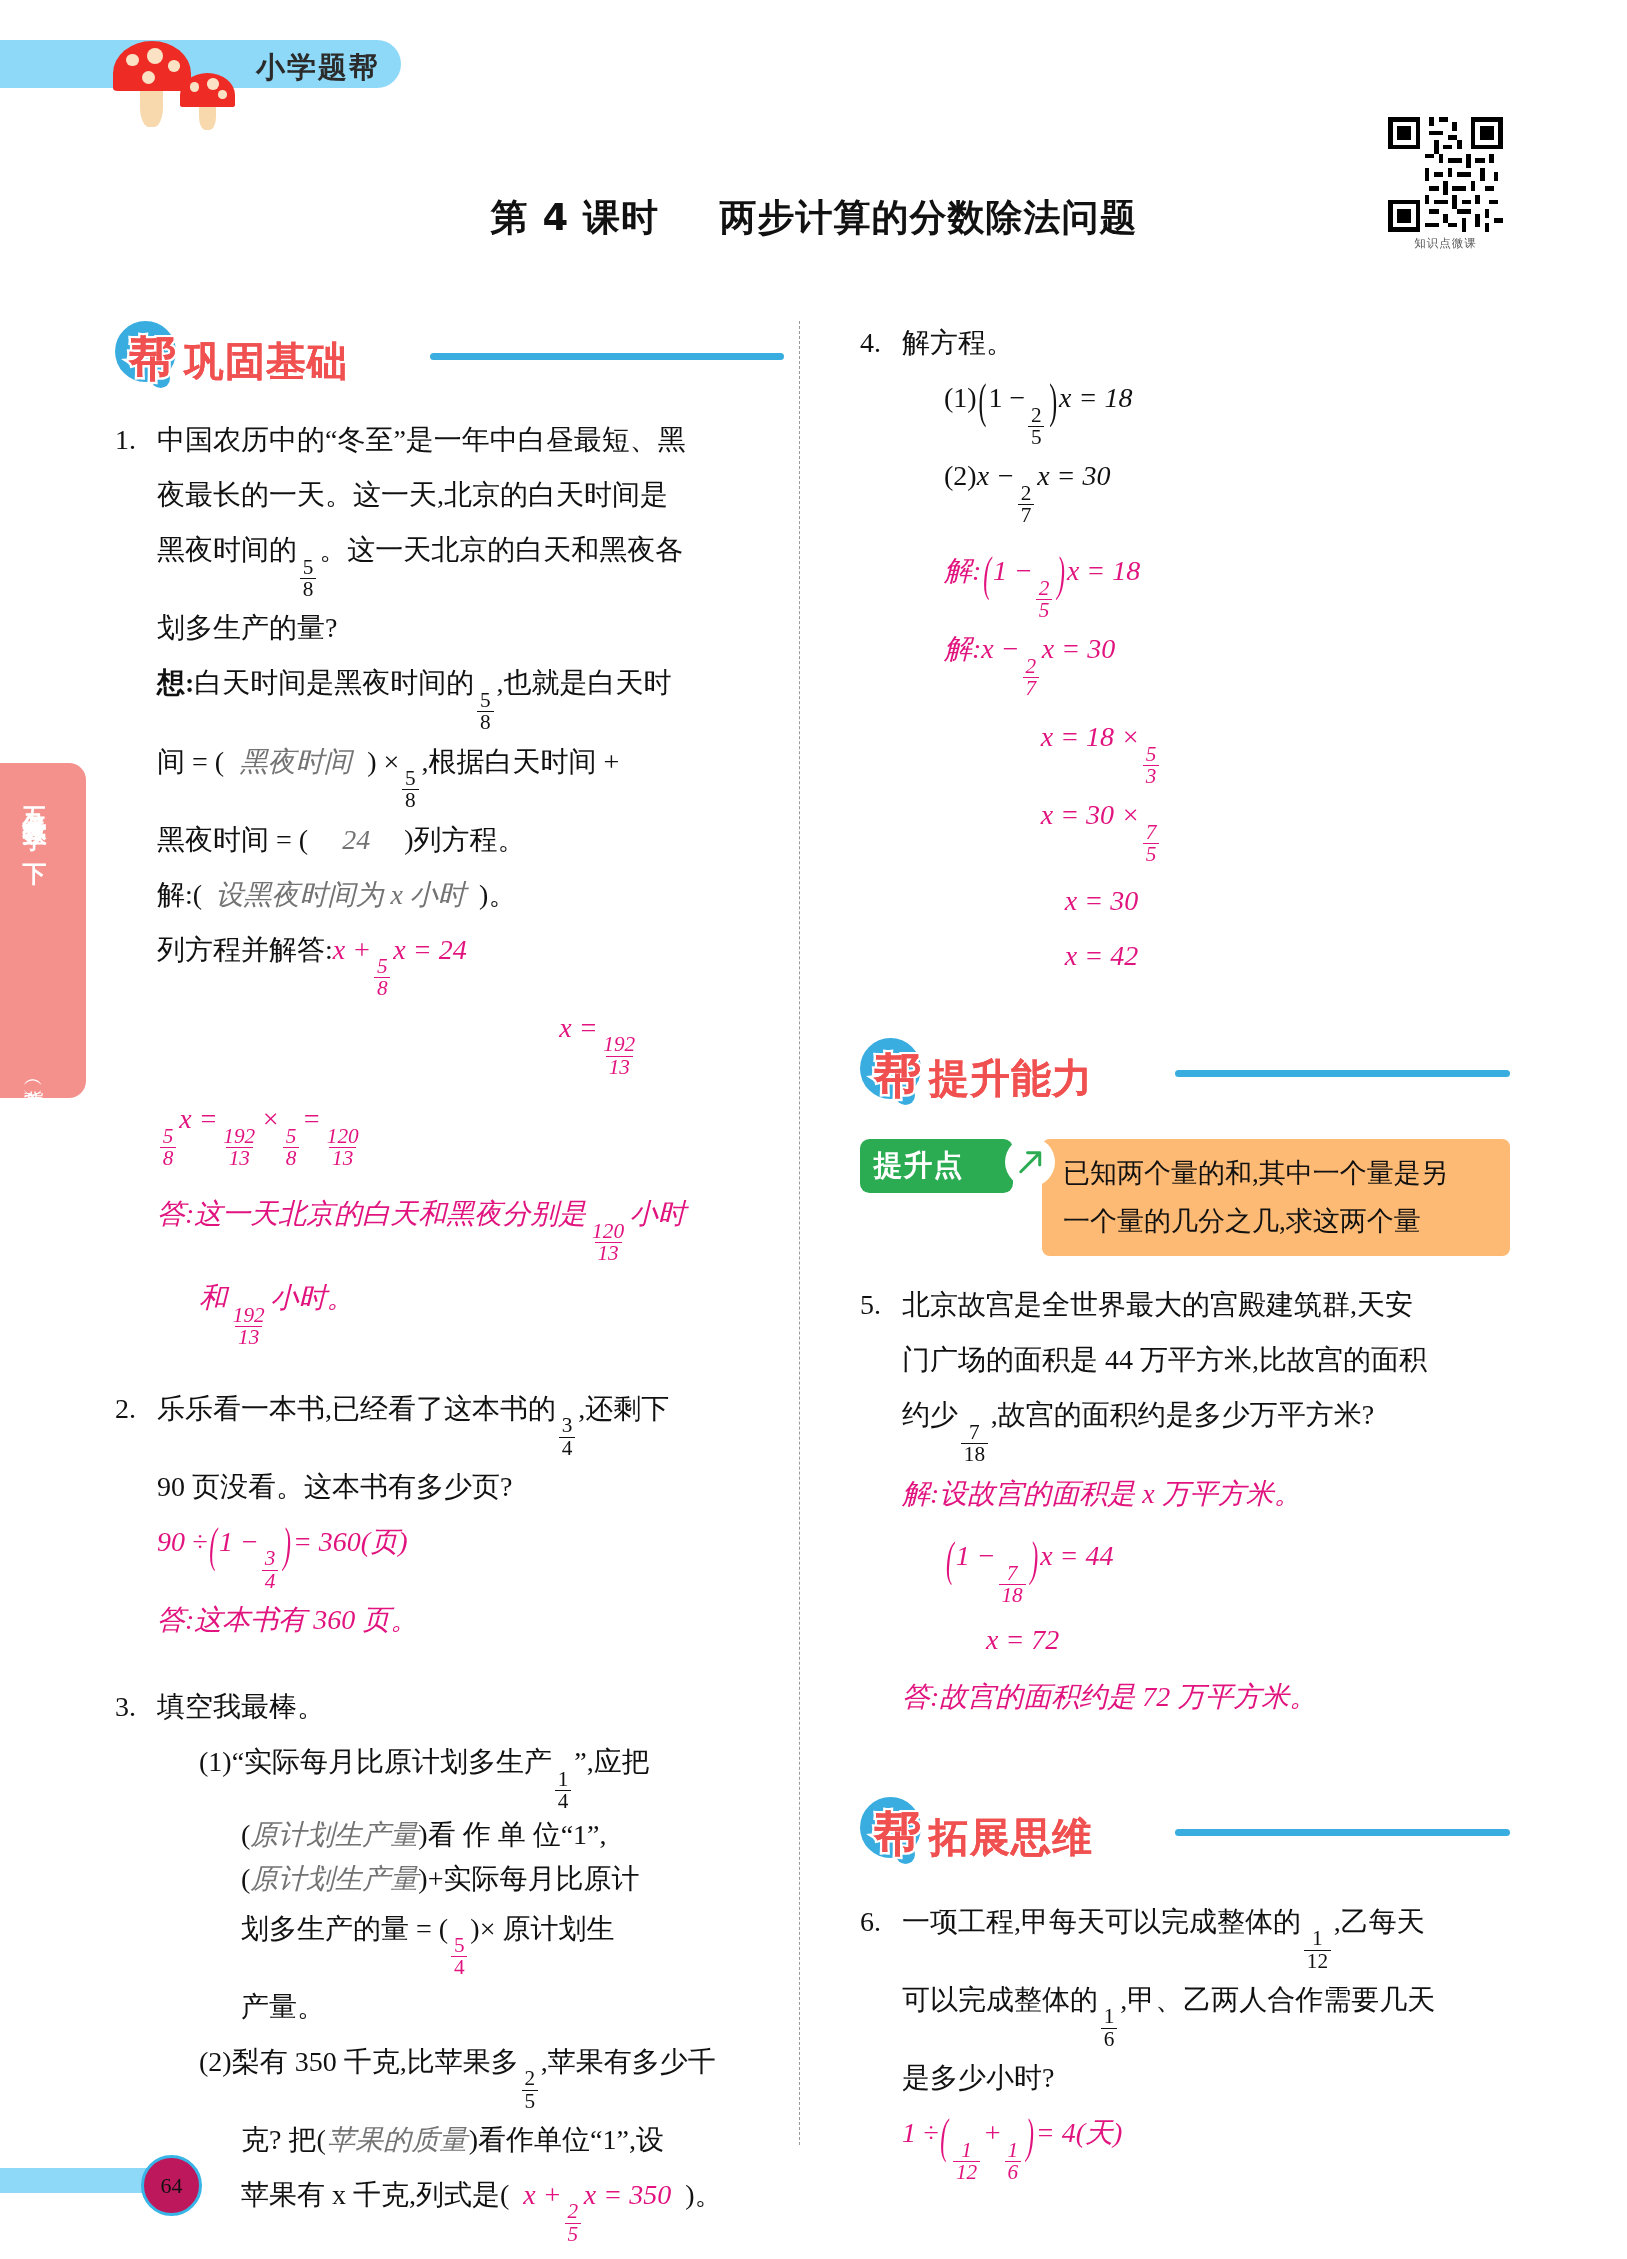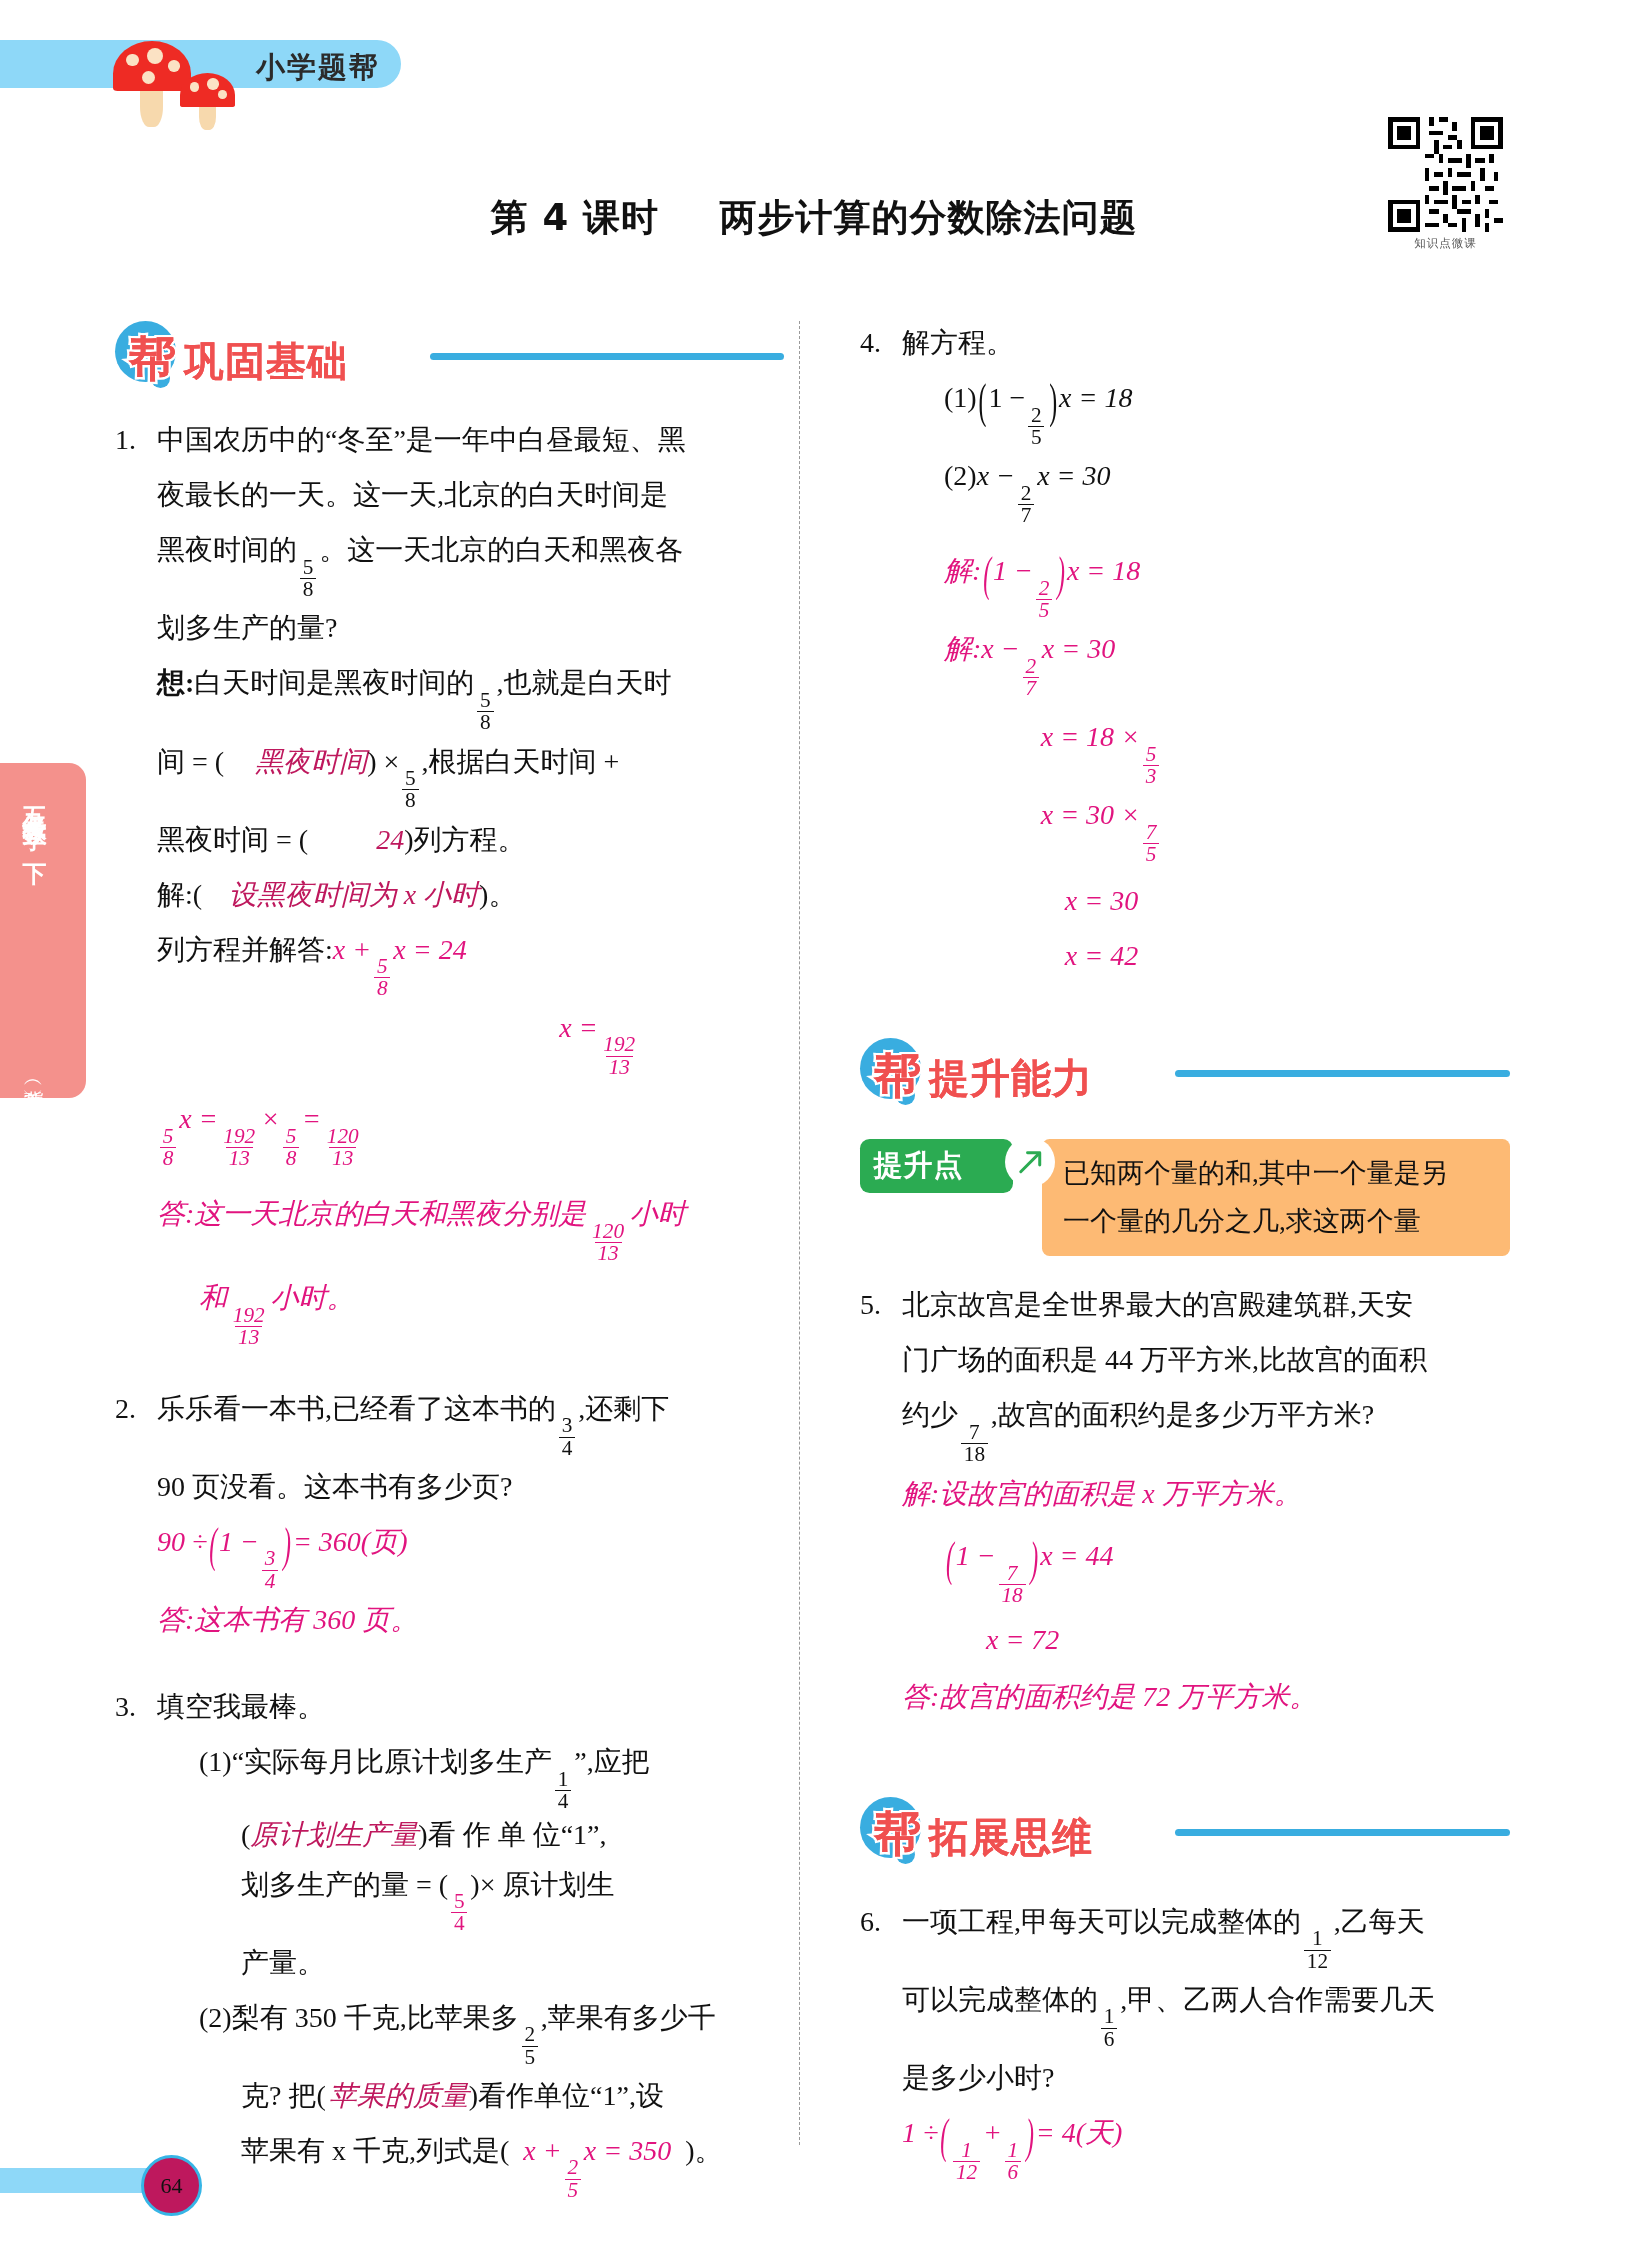--- a/index.html
+++ b/index.html
@@ -76,21 +76,21 @@
   
   .p{font-size:28px;line-height:55px;color:#111;}
   .q{position:relative;padding-left:42px;margin-top:15.3px;}
   .q > .num{position:absolute;left:0;top:0;font-size:28px;}
   .ind{padding-left:42px;}
   .ind2{padding-left:84px;}
   .ans{color:#e1147f;}
   .ansi{color:#e1147f;font-style:italic;}
   .hand{color:#e1147f;font-family:"Liberation Serif","DejaVu Serif",serif;font-style:italic;}
   .it{font-style:italic;}
-  .blank{display:inline-block;min-width:143px;text-align:right;color:#be185d;
+  .blank{display:inline-block;min-width:143px;text-align:center;color:#737373;
     font-style:italic;}
 
   
   .fr{display:inline-flex;flex-direction:column;align-items:center;
       vertical-align:-0.52em;margin:0 2.9px;line-height:1.0;}
   .fr .n{font-size:0.76em;padding:0 2.9px;}
   .fr .d{font-size:0.76em;padding:0 2.9px;border-top:1.9px solid currentColor;}
   .paren{display:inline-block;transform:scaleY(2.0);font-size:0.85em;margin:0 1.9px;
     vertical-align:-0.08em;}
 
@@ -322,20 +322,23 @@
     <div>填空我最棒。</div>
     <div class="ind">
       <span>(1)“实际每月比原计划多生产</span><span class="fr">
           <span class="n">1</span>
           <span class="d">4</span>
         </span><span>”,应把</span>
     </div>
     <div class="ind2" style="line-height:44px">
       <span>(</span><span class="blank">原计划生产量</span><span>)看 作 单 位“1”,</span>
     </div>
+    <div class="ind2" style="line-height:44px">
+      <span>(</span><span class="blank">原计划生产量</span><span>)+实际每月比原计</span>
+    </div>
     <div class="ind2">
       <span>划多生产的量 = (</span><span class="fr ans">
           <span class="n">5</span>
           <span class="d">4</span>
         </span><span>)× 原计划生</span>
     </div>
     <div class="ind2">产量。</div>
 
     <div class="ind">
       <span>(2)梨有 350 千克,比苹果多</span><span class="fr">

